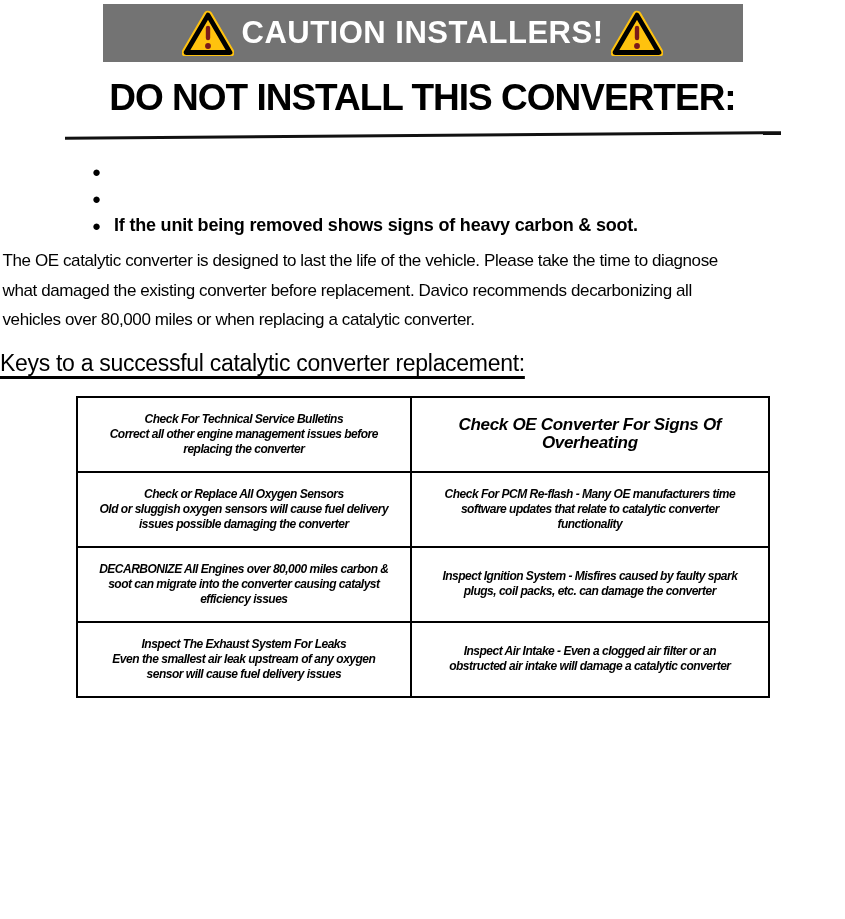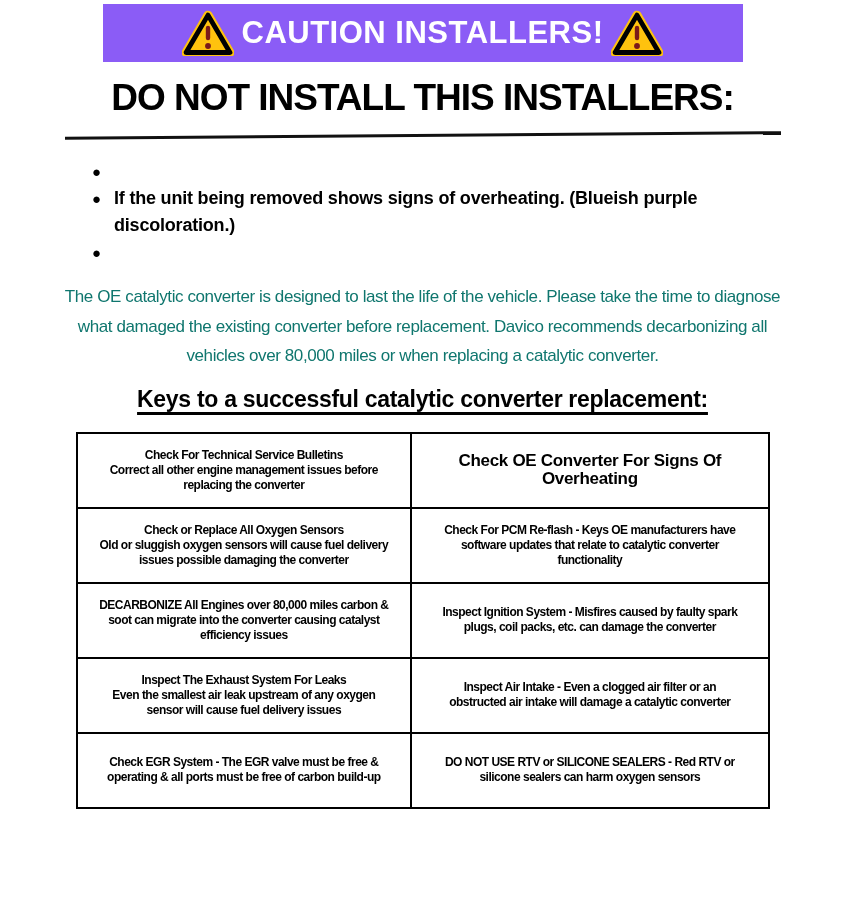--- a/index.html
+++ b/index.html
@@ -47,32 +47,31 @@
     font-size:18px;
     line-height:27px;
     letter-spacing:-0.2px;
   }
   .warning-item .dot {
     width:22px; flex:0 0 auto;
     font-size:15px;
   }
   .warning-item .w-text { white-space:pre-line; }
   .intro {
-    text-align:center;
     font-size:17px;
     line-height:29.5px;
     letter-spacing:-0.4px;
-    color:#0f766e;
-    margin:16px auto 0;
+    color:#000000;
+    margin:7px auto 0;
     width:840px;
     white-space:pre-line;
   }
   .keys-heading {
-    text-align:center;
-    font-weight:bold;
+    text-align:left;
+    font-weight:normal;
     font-size:23px;
     letter-spacing:-0.3px;
     margin-top:15px;
     text-decoration:underline;
     text-decoration-thickness:2.5px;
     text-underline-offset:5px;
   }
   table.tips {
     width:694px;
     margin:19px auto 0;
@@ -83,63 +82,63 @@
     border:2.5px solid #000;
     height:65px;
     padding:4px 6px;
     text-align:center;
     vertical-align:middle;
     font-weight:bold;
     font-size:12px;
     line-height:15px;
     letter-spacing:-0.5px;
     white-space:pre-line;
+    font-style:italic;
   }
   table.tips td.col-left  { width:48.3%; }
   table.tips td.col-right { width:51.7%; }
   table.tips td.cell-lg {
     font-size:17px;
     line-height:18px;
     letter-spacing:-0.3px;
   }
 </style>
 </head>
 <body>
 
-<div class="banner" style="background-color: #8b5cf6; gap: 8px;">
+<div class="banner" style="background-color: #737373; gap: 8px;">
   <svg class="tri" viewBox="0 0 64 56">
     <path d="M32 6 L59 52 H5 Z" fill="none" stroke-width="11" stroke-linejoin="round" stroke="#FFC20E"></path>
     <path d="M32 6 L59 52 H5 Z" stroke="#000" stroke-width="6" stroke-linejoin="round" fill="#FFC20E"></path>
     <rect x="29.3" y="19" width="5.4" height="18" rx="2.7" fill="#7A1A1A"></rect>
     <circle cx="32" cy="44" r="3.6" fill="#7A1A1A"></circle>
   </svg>
   <span class="banner-title">CAUTION INSTALLERS!</span>
   <svg class="tri" viewBox="0 0 64 56">
     <path d="M32 6 L59 52 H5 Z" fill="none" stroke-width="11" stroke-linejoin="round" stroke="#FFC20E"></path>
     <path d="M32 6 L59 52 H5 Z" stroke="#000" stroke-width="6" stroke-linejoin="round" fill="#FFC20E"></path>
     <rect x="29.3" y="19" width="5.4" height="18" rx="2.7" fill="#7A1A1A"></rect>
     <circle cx="32" cy="44" r="3.6" fill="#7A1A1A"></circle>
   </svg>
 </div>
 
-<div class="main-heading">DO NOT INSTALL THIS INSTALLERS:</div>
+<div class="main-heading">DO NOT INSTALL THIS CONVERTER:</div>
 
 <div class="rule"></div>
 
 <div class="warning-list">
   <div class="warning-item">
     <span class="dot">●</span>
   </div>
   <div class="warning-item">
     <span class="dot">●</span>
-    <span class="w-text">If the unit being removed shows signs of overheating. (Blueish purple
-discoloration.)</span>
   </div>
   <div class="warning-item">
     <span class="dot">●</span>
+    <span class="w-text">If the unit being removed shows signs of heavy carbon &amp; soot.</span>
   </div>
 </div>
 
 <div class="intro">The OE catalytic converter is designed to last the life of the vehicle. Please take the time to diagnose
 what damaged the existing converter before replacement. Davico recommends decarbonizing all
 vehicles over 80,000 miles or when replacing a catalytic converter.</div>
 
 <div class="keys-heading">Keys to a successful catalytic converter replacement:</div>
 
 <table class="tips">
@@ -147,38 +146,32 @@
     <tr>
       <td class="col-left">Check For Technical Service Bulletins
 Correct all other engine management issues before
 replacing the converter</td>
       <td class="col-right cell-lg">Check OE Converter For Signs Of Overheating</td>
     </tr>
     <tr>
       <td class="col-left">Check or Replace All Oxygen Sensors
 Old or sluggish oxygen sensors will cause fuel delivery
 issues possible damaging the converter</td>
-      <td class="col-right">Check For PCM Re-flash - Keys OE manufacturers have
+      <td class="col-right">Check For PCM Re-flash - Many OE manufacturers time
 software updates that relate to catalytic converter
 functionality</td>
     </tr>
     <tr>
       <td class="col-left">DECARBONIZE All Engines over 80,000 miles carbon &amp;
 soot can migrate into the converter causing catalyst
 efficiency issues</td>
       <td class="col-right">Inspect Ignition System - Misfires caused by faulty spark
 plugs, coil packs, etc. can damage the converter</td>
     </tr>
     <tr>
       <td class="col-left">Inspect The Exhaust System For Leaks
 Even the smallest air leak upstream of any oxygen
 sensor will cause fuel delivery issues</td>
       <td class="col-right">Inspect Air Intake - Even a clogged air filter or an
 obstructed air intake will damage a catalytic converter</td>
     </tr>
-    <tr>
-      <td class="col-left">Check EGR System - The EGR valve must be free &amp;
-operating &amp; all ports must be free of carbon build-up</td>
-      <td class="col-right">DO NOT USE RTV or SILICONE SEALERS - Red RTV or
-silicone sealers can harm oxygen sensors</td>
-    </tr>
   </tbody>
 </table>
 
 </body></html>

